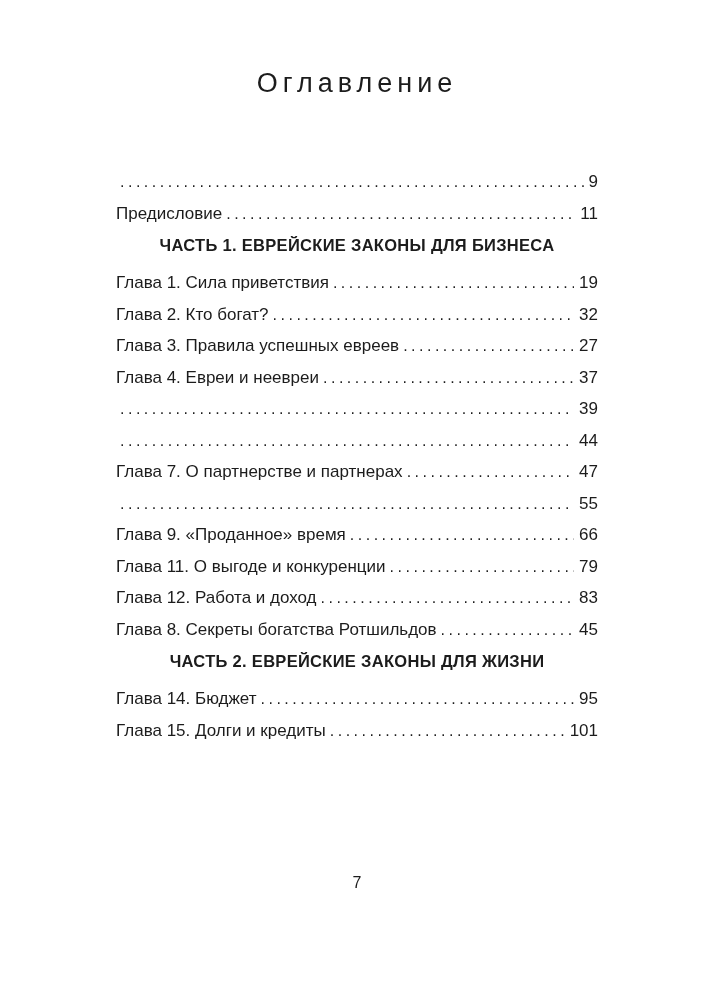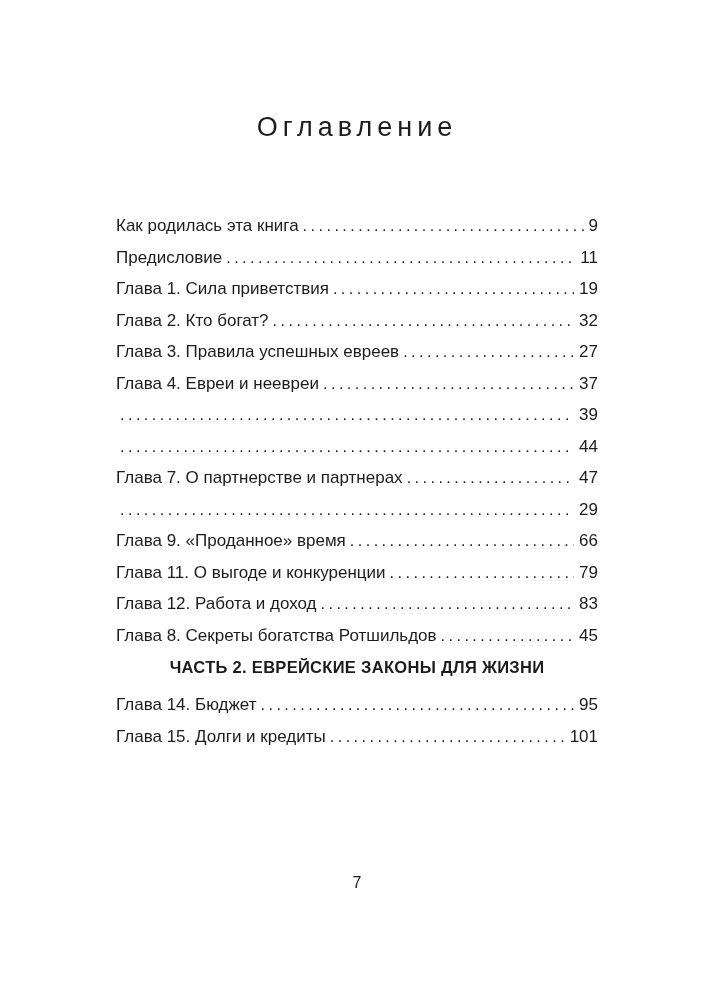--- a/index.html
+++ b/index.html
@@ -10,21 +10,21 @@
     color: #1c1c1c;
   }
   .page {
     position: relative;
     width: 714px;
     height: 1000px;
     background: #ffffff;
     overflow: hidden;
   }
   .book-title {
-    padding-top: 112px;
+    padding-top: 68px;
     text-align: center;
     font-size: 27px;
     font-weight: 400;
     letter-spacing: 5px;
   }
   .toc {
     width: 482px;
     margin: 74px auto 0 auto;
   }
   .toc-row {
@@ -73,30 +73,30 @@
 </head>
 <body>
 
 <div class="page">
 
   <div class="book-title">Оглавление</div>
 
   <div class="toc">
 
     <div class="toc-row">
-      <span class="toc-label">Как родилась эта книга</span>
       <span class="leader"></span>
       <span class="toc-page">9</span>
     </div>
     <div class="toc-row">
       <span class="toc-label">Предисловие</span>
       <span class="leader"></span>
       <span class="toc-page">11</span>
     </div>
 
+    <div class="part-heading">ЧАСТЬ 1. ЕВРЕЙСКИЕ ЗАКОНЫ ДЛЯ БИЗНЕСА</div>
 
     <div class="toc-row">
       <span class="toc-label">Глава 1. Сила приветствия</span>
       <span class="leader"></span>
       <span class="toc-page">19</span>
     </div>
     <div class="toc-row">
       <span class="toc-label">Глава 2. Кто богат?</span>
       <span class="leader"></span>
       <span class="toc-page">32</span>
@@ -119,21 +119,21 @@
       <span class="leader"></span>
       <span class="toc-page">44</span>
     </div>
     <div class="toc-row">
       <span class="toc-label">Глава 7. О партнерстве и партнерах</span>
       <span class="leader"></span>
       <span class="toc-page">47</span>
     </div>
     <div class="toc-row">
       <span class="leader"></span>
-      <span class="toc-page">29</span>
+      <span class="toc-page">55</span>
     </div>
     <div class="toc-row">
       <span class="toc-label">Глава 9. «Проданное» время</span>
       <span class="leader"></span>
       <span class="toc-page">66</span>
     </div>
     <div class="toc-row">
       <span class="toc-label">Глава 11. О выгоде и конкуренции</span>
       <span class="leader"></span>
       <span class="toc-page">79</span>

